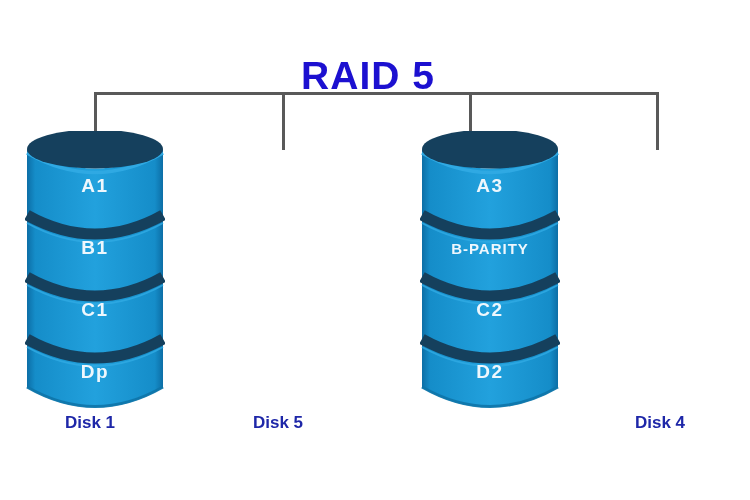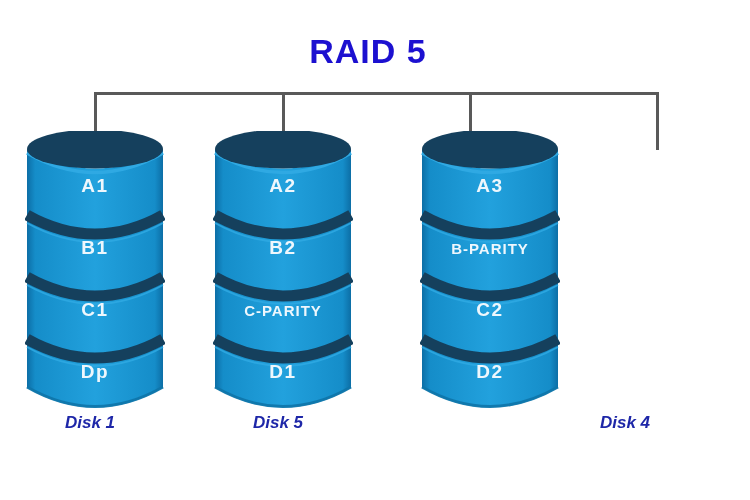--- a/index.html
+++ b/index.html
@@ -1,40 +1,40 @@
 <!DOCTYPE html>
 <html style="--c-title: #1c10d0; --c-caption: #1e27a8; --c-cylinder_body: #1b96d5; --c-cylinder_dark: #15405d; --c-rim_highlight: #2fa9e3; --c-block_text: #eef7fd; --c-connector: #595959; --c-background: #ffffff;"><head>
 <meta charset="utf-8">
 <style>
   html,body{margin:0;padding:0;background:#fff;}
   #stage{
     position:relative;width:750px;height:500px;background:var(--c-background,#fff);
     overflow:hidden;font-family:"Liberation Sans",sans-serif;
   }
   .title{
-    position:absolute;top:32px;left:0;right:14px;text-align:center;
-    font-size:34px;font-weight:bold;letter-spacing:1px;
+    position:absolute;top:54px;left:0;right:14px;text-align:center;
+    font-size:39px;font-weight:bold;letter-spacing:1px;
     color:var(--c-title,#1c10d0);
   }
   .bus{
     position:absolute;top:92px;left:95px;width:563px;height:3px;
     background:var(--c-connector,#595959);
   }
   .drop{
     position:absolute;top:92px;width:3px;height:58px;
     background:var(--c-connector,#595959);
   }
   .drop.d1{left:94px}.drop.d2{left:282px}.drop.d3{left:469px}.drop.d4{left:656px}
   .disk{position:absolute;top:131px;width:140px;height:292px;text-align:center;}
   .disk.p1{left:25px}.disk.p2{left:213px}.disk.p3{left:420px}.disk.p4{left:587px}
   .caption{
     position:absolute;top:413px;width:140px;text-align:center;
-    font-size:17px;font-weight:bold;color:var(--c-caption,#1e27a8);font-style:italic;
+    font-size:17px;font-weight:bold;color:var(--c-caption,#1e27a8);
   }
-  .caption.p1{left:20px}.caption.p2{left:208px}.caption.p3{left:398px}.caption.p4{left:555px}
+  .caption.p1{left:20px}.caption.p2{left:208px}.caption.p3{left:398px}.caption.p4{left:590px}
   svg .body{fill:url(#cylGrad);}
   svg .band{stroke:var(--c-cylinder_dark,#15405d);stroke-width:11;fill:none;stroke-linecap:butt;}
   svg .bandrim{stroke:var(--c-rim_highlight,#2fa9e3);stroke-width:2;fill:none;opacity:.85;}
   svg .botrim{stroke:#0e74a8;stroke-width:3;fill:none;opacity:.9;}
   svg .toprim{stroke:var(--c-rim_highlight,#2fa9e3);stroke-width:3.5;fill:none;}
   svg .top{fill:var(--c-cylinder_dark,#15405d);}
   svg text.blk{
     fill:var(--c-block_text,#eef7fd);font-family:"Liberation Sans",sans-serif;
     font-size:19px;font-weight:bold;letter-spacing:1.5px;text-anchor:middle;
   }
@@ -78,38 +78,20 @@
       <path class="toprim" d="M2,22 Q70,61 138,22"></path>
       <ellipse class="top" cx="70" cy="18" rx="68" ry="19.5"></ellipse>
       <text class="blk" x="70" y="61">A1</text>
       <text class="blk" x="70" y="123">B1</text>
       <text class="blk" x="70" y="185">C1</text>
       <text class="blk" x="70" y="247">Dp</text>
     </svg>
   </div>
   <div class="caption p1">Disk 1</div>
 
-  <div class="disk p2">
-    <svg width="140" height="292" viewBox="0 0 140 292">
-      <path class="body" d="M2,18 Q70,57 138,18 L138,257 Q70,296 2,257 Z"></path>
-      <path class="bandrim" d="M2,92 Q70,130 138,92"></path>
-      <path class="bandrim" d="M2,154 Q70,192 138,154"></path>
-      <path class="bandrim" d="M2,216 Q70,254 138,216"></path>
-      <path class="band" d="M2,84 Q70,122 138,84"></path>
-      <path class="band" d="M2,146 Q70,184 138,146"></path>
-      <path class="band" d="M2,208 Q70,246 138,208"></path>
-      <path class="botrim" d="M2,256 Q70,295 138,256"></path>
-      <path class="toprim" d="M2,22 Q70,61 138,22"></path>
-      <ellipse class="top" cx="70" cy="18" rx="68" ry="19.5"></ellipse>
-      <text class="blk" x="70" y="61">A2</text>
-      <text class="blk" x="70" y="123">B2</text>
-      <text class="blk small" x="70" y="185">C-PARITY</text>
-      <text class="blk" x="70" y="247">D1</text>
-    </svg>
-  </div>
   <div class="caption p2">Disk 5</div>
 
   <div class="disk p3">
     <svg width="140" height="292" viewBox="0 0 140 292">
       <path class="body" d="M2,18 Q70,57 138,18 L138,257 Q70,296 2,257 Z"></path>
       <path class="bandrim" d="M2,92 Q70,130 138,92"></path>
       <path class="bandrim" d="M2,154 Q70,192 138,154"></path>
       <path class="bandrim" d="M2,216 Q70,254 138,216"></path>
       <path class="band" d="M2,84 Q70,122 138,84"></path>
       <path class="band" d="M2,146 Q70,184 138,146"></path>

